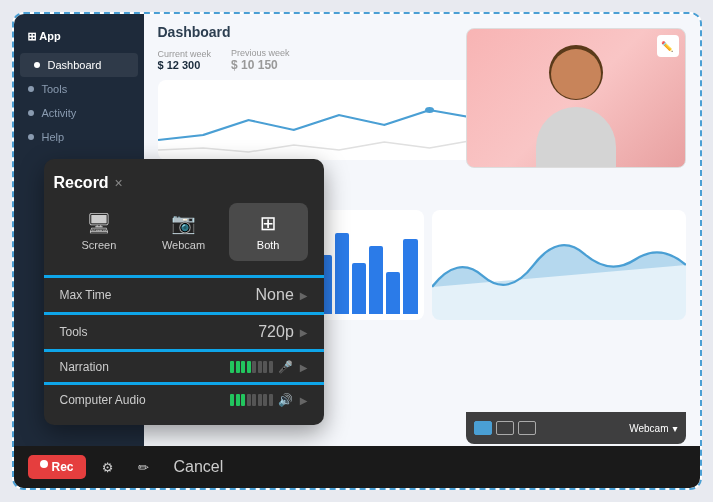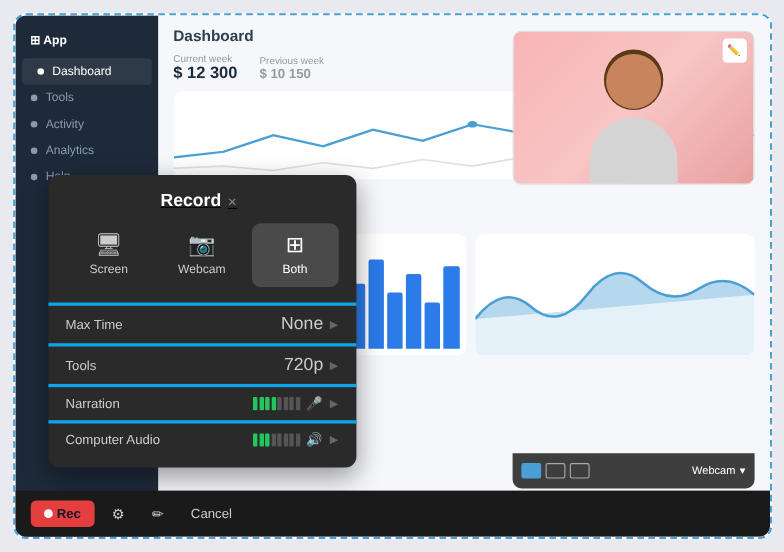--- a/index.html
+++ b/index.html
@@ -97,21 +97,21 @@
 
     .stats-row {
       display: flex;
       gap: 20px;
       margin-bottom: 8px;
       align-items: center;
     }
 
     .stat-block { }
     .stat-label { font-size: 9px; color: #999; }
-    .stat-value { font-size: 15px; font-weight: 700; color: #1a2b3c; }
+    .stat-value { font-size: 11px; font-weight: 700; color: #1a2b3c; }
     .stat-value.prev { color: #999; font-size: 12px; }
 
     
     .chart-top {
       height: 80px;
       background: #fff;
       border-radius: 8px;
       margin-bottom: 8px;
       position: relative;
       overflow: hidden;
@@ -288,23 +288,22 @@
       background: #2a2a2a;
       border-radius: 10px;
       padding: 0 0 10px 0;
       box-shadow: 0 8px 24px rgba(0,0,0,0.4);
       z-index: 100;
     }
 
     .record-header {
       display: flex;
       align-items: center;
-      justify-content: center;
+      justify-content: flex-start;
       padding: 14px 10px 10px;
-      text-decoration: underline;
     }
 
     .record-title {
       color: #fff;
       font-size: 16px;
       font-weight: 600;
     }
 
     .record-close {
       color: #888;
@@ -413,28 +412,27 @@
       background: #1a1a1a;
       display: flex;
       align-items: center;
       padding: 0 14px;
       gap: 8px;
       z-index: 200;
     }
 
     .rec-btn {
       background: #e53e3e;
-      color: #0f172a;
+      color: #ffffff;
       font-size: 12px;
       font-weight: 700;
       padding: 5px 12px;
       border-radius: 5px;
       cursor: pointer;
       display: flex;
-      align-items: center;
       gap: 4px;
     }
 
     .rec-dot {
       width: 8px;
       height: 8px;
       border-radius: 50%;
       background: #fff;
     }
 
@@ -445,21 +443,21 @@
       align-items: center;
       justify-content: center;
       color: #ccc;
       font-size: 13px;
       cursor: pointer;
       border-radius: 4px;
     }
 
     .cancel-btn {
       color: #ccc;
-      font-size: 12px;
+      font-size: 16px;
       cursor: pointer;
       padding: 4px 8px;
       text-align: right;
     }
 
     
     .corner {
       position: absolute;
       width: 16px;
       height: 16px;
@@ -508,24 +506,20 @@
         <span class="dot"></span>
         <span>Dashboard</span>
       </div>
       <div class="sidebar-item">
         <span class="dot"></span>
         <span>Tools</span>
       </div>
       <div class="sidebar-item">
         <span class="dot"></span>
         <span>Activity</span>
-      </div>
-      <div class="sidebar-item">
-        <span class="dot"></span>
-        <span>Analytics</span>
       </div>
       <div class="sidebar-item">
         <span class="dot"></span>
         <span>Help</span>
       </div>
     </div>
 
     <div class="main-content">
       <div class="dashboard-title">Dashboard</div>
 

